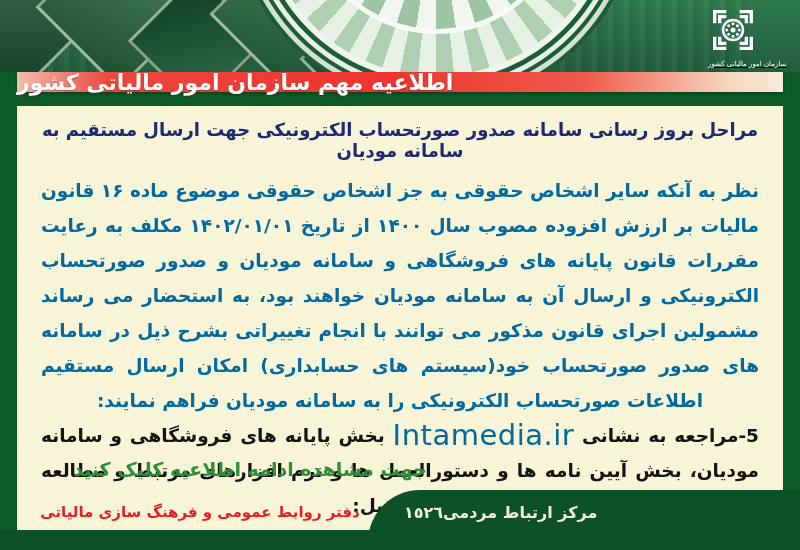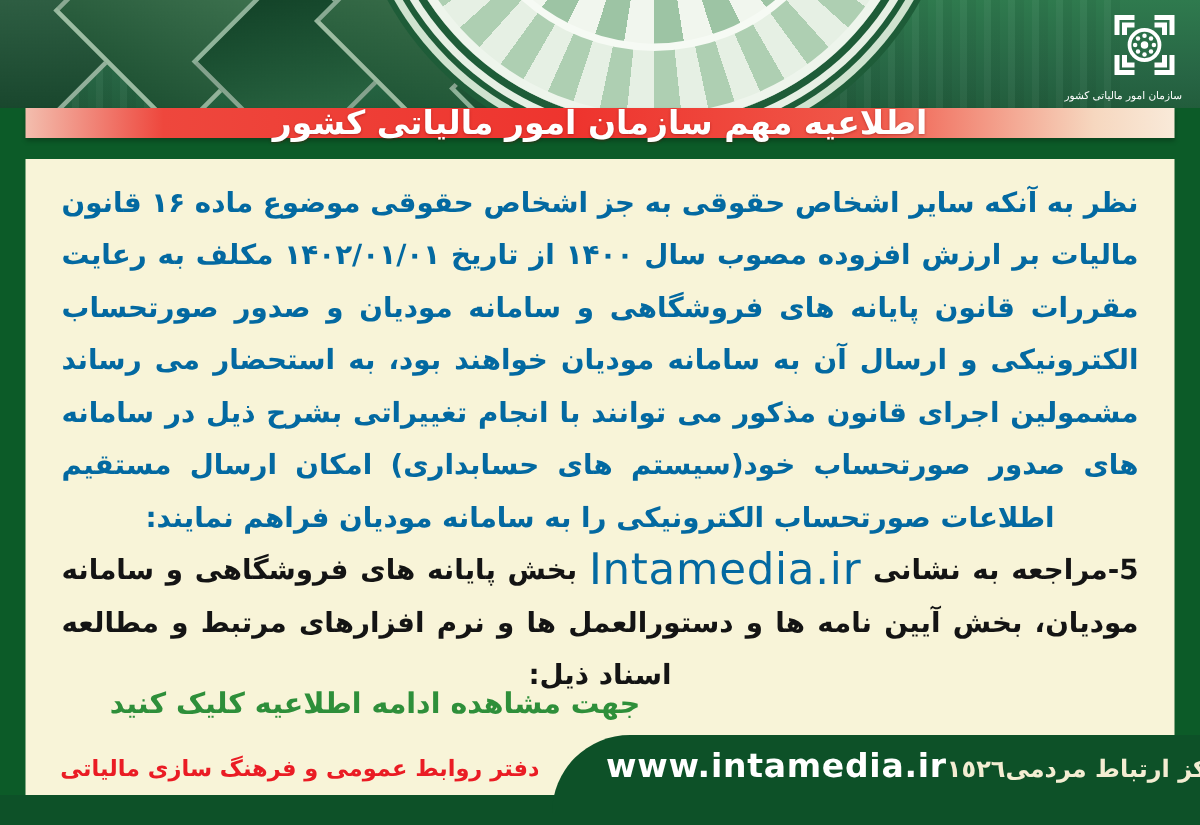--- a/index.html
+++ b/index.html
@@ -29,27 +29,27 @@
     position:absolute;left:256px;top:-278px;width:348px;height:348px;border-radius:50%;
     background:repeating-conic-gradient(#e6f0e4 0deg 6deg,#aecfb2 6deg 12deg);
     border:6px solid #eef5ec;
     box-shadow:0 0 0 5px #1e5c38,0 0 0 10px #e6f0e4,0 0 0 14px #1e5c38,0 0 0 19px #cfe3cf,0 0 0 23px #1e5c38;
   }
   .mandala::after{
     content:"";position:absolute;inset:42px;border-radius:50%;
     border:5px solid #f6faf4;
     background:repeating-conic-gradient(#f1f6ee 0deg 9deg,#9dc4a4 9deg 18deg);
   }
-  .logo-wrap{position:absolute;right:12px;top:5px;width:80px;text-align:right;}
+  .logo-wrap{position:absolute;right:12px;top:5px;width:80px;text-align:left;text-decoration:underline;}
   .logo-caption{color:#fff;font-size:7px;line-height:9px;margin-top:1px;white-space:nowrap;}
   
   .banner{
     position:absolute;left:17px;top:72px;width:766px;height:20px;
     background:linear-gradient(90deg,#f3beae 0%,#ee473d 12%,#ee342e 48%,#f0594a 74%,#f6d7bf 93%,#f9ead9 100%);
-    display:flex;align-items:center;justify-content:center;
+    display:flex;align-items:center;
     box-shadow:0 2px 3px rgba(0,0,0,.25);
   }
   .banner-title{color:#ffffff;font-size:22px;font-weight:bold;text-shadow:0 1px 2px rgba(110,0,0,.4);}
   
   .panel{position:absolute;left:17px;top:106px;width:766px;height:424px;background:#f8f4d8;}
   .subtitle{margin:13px 18px 0;text-align:center;color:#1c2a74;font-weight:bold;font-size:18px;direction:rtl;}
   .body-text{
     direction:rtl;text-align:justify;text-align-last:center;
     margin:12px 24px 0;color:#0369a1;font-weight:bold;font-size:18.5px;line-height:35px;
   }
@@ -116,29 +116,29 @@
       </svg>
       <div class="logo-caption">سازمان امور مالیاتی کشور</div>
     </div>
   </div>
 
   <div class="banner">
     <div class="banner-title">اطلاعیه مهم سازمان امور مالیاتی کشور</div>
   </div>
 
   <div class="panel">
+    <div class="subtitle">مراحل بروز رسانی سامانه صدور صورتحساب الکترونیکی جهت ارسال مستقیم به سامانه مودیان</div>
 
     <p class="body-text">نظر به آنکه سایر اشخاص حقوقی به جز اشخاص حقوقی موضوع ماده ۱۶ قانون مالیات بر ارزش افزوده مصوب سال ۱۴۰۰ از تاریخ ۱۴۰۲/۰۱/۰۱ مکلف به رعایت مقررات قانون پایانه های فروشگاهی و سامانه مودیان و صدور صورتحساب الکترونیکی و ارسال آن به سامانه مودیان خواهند بود، به استحضار می رساند مشمولین اجرای قانون مذکور می توانند با انجام تغییراتی بشرح ذیل در سامانه های صدور صورتحساب خود(سیستم های حسابداری) امکان ارسال مستقیم اطلاعات صورتحساب الکترونیکی را به سامانه مودیان فراهم نمایند:</p>
 
     <p class="step-text"><span>5-مراجعه به نشانی </span><span class="inta-link">Intamedia.ir</span><span> بخش پایانه های فروشگاهی و سامانه مودیان، بخش آیین نامه ها و دستورالعمل ها و نرم افزارهای مرتبط و مطالعه اسناد ذیل:</span></p>
 
     <div class="cta">جهت مشاهده ادامه اطلاعیه کلیک کنید</div>
 
     <div class="dept">دفتر روابط عمومی و فرهنگ سازی مالیاتی</div>
   </div>
 
   <div class="footer-band"></div>
   <div class="footer-shape">
-    <div class="website">www.intamedia.ir</div>
     <div class="contact">مرکز ارتباط مردمی١٥٢٦</div>
   </div>
 
 </div>
 
 </body></html>

